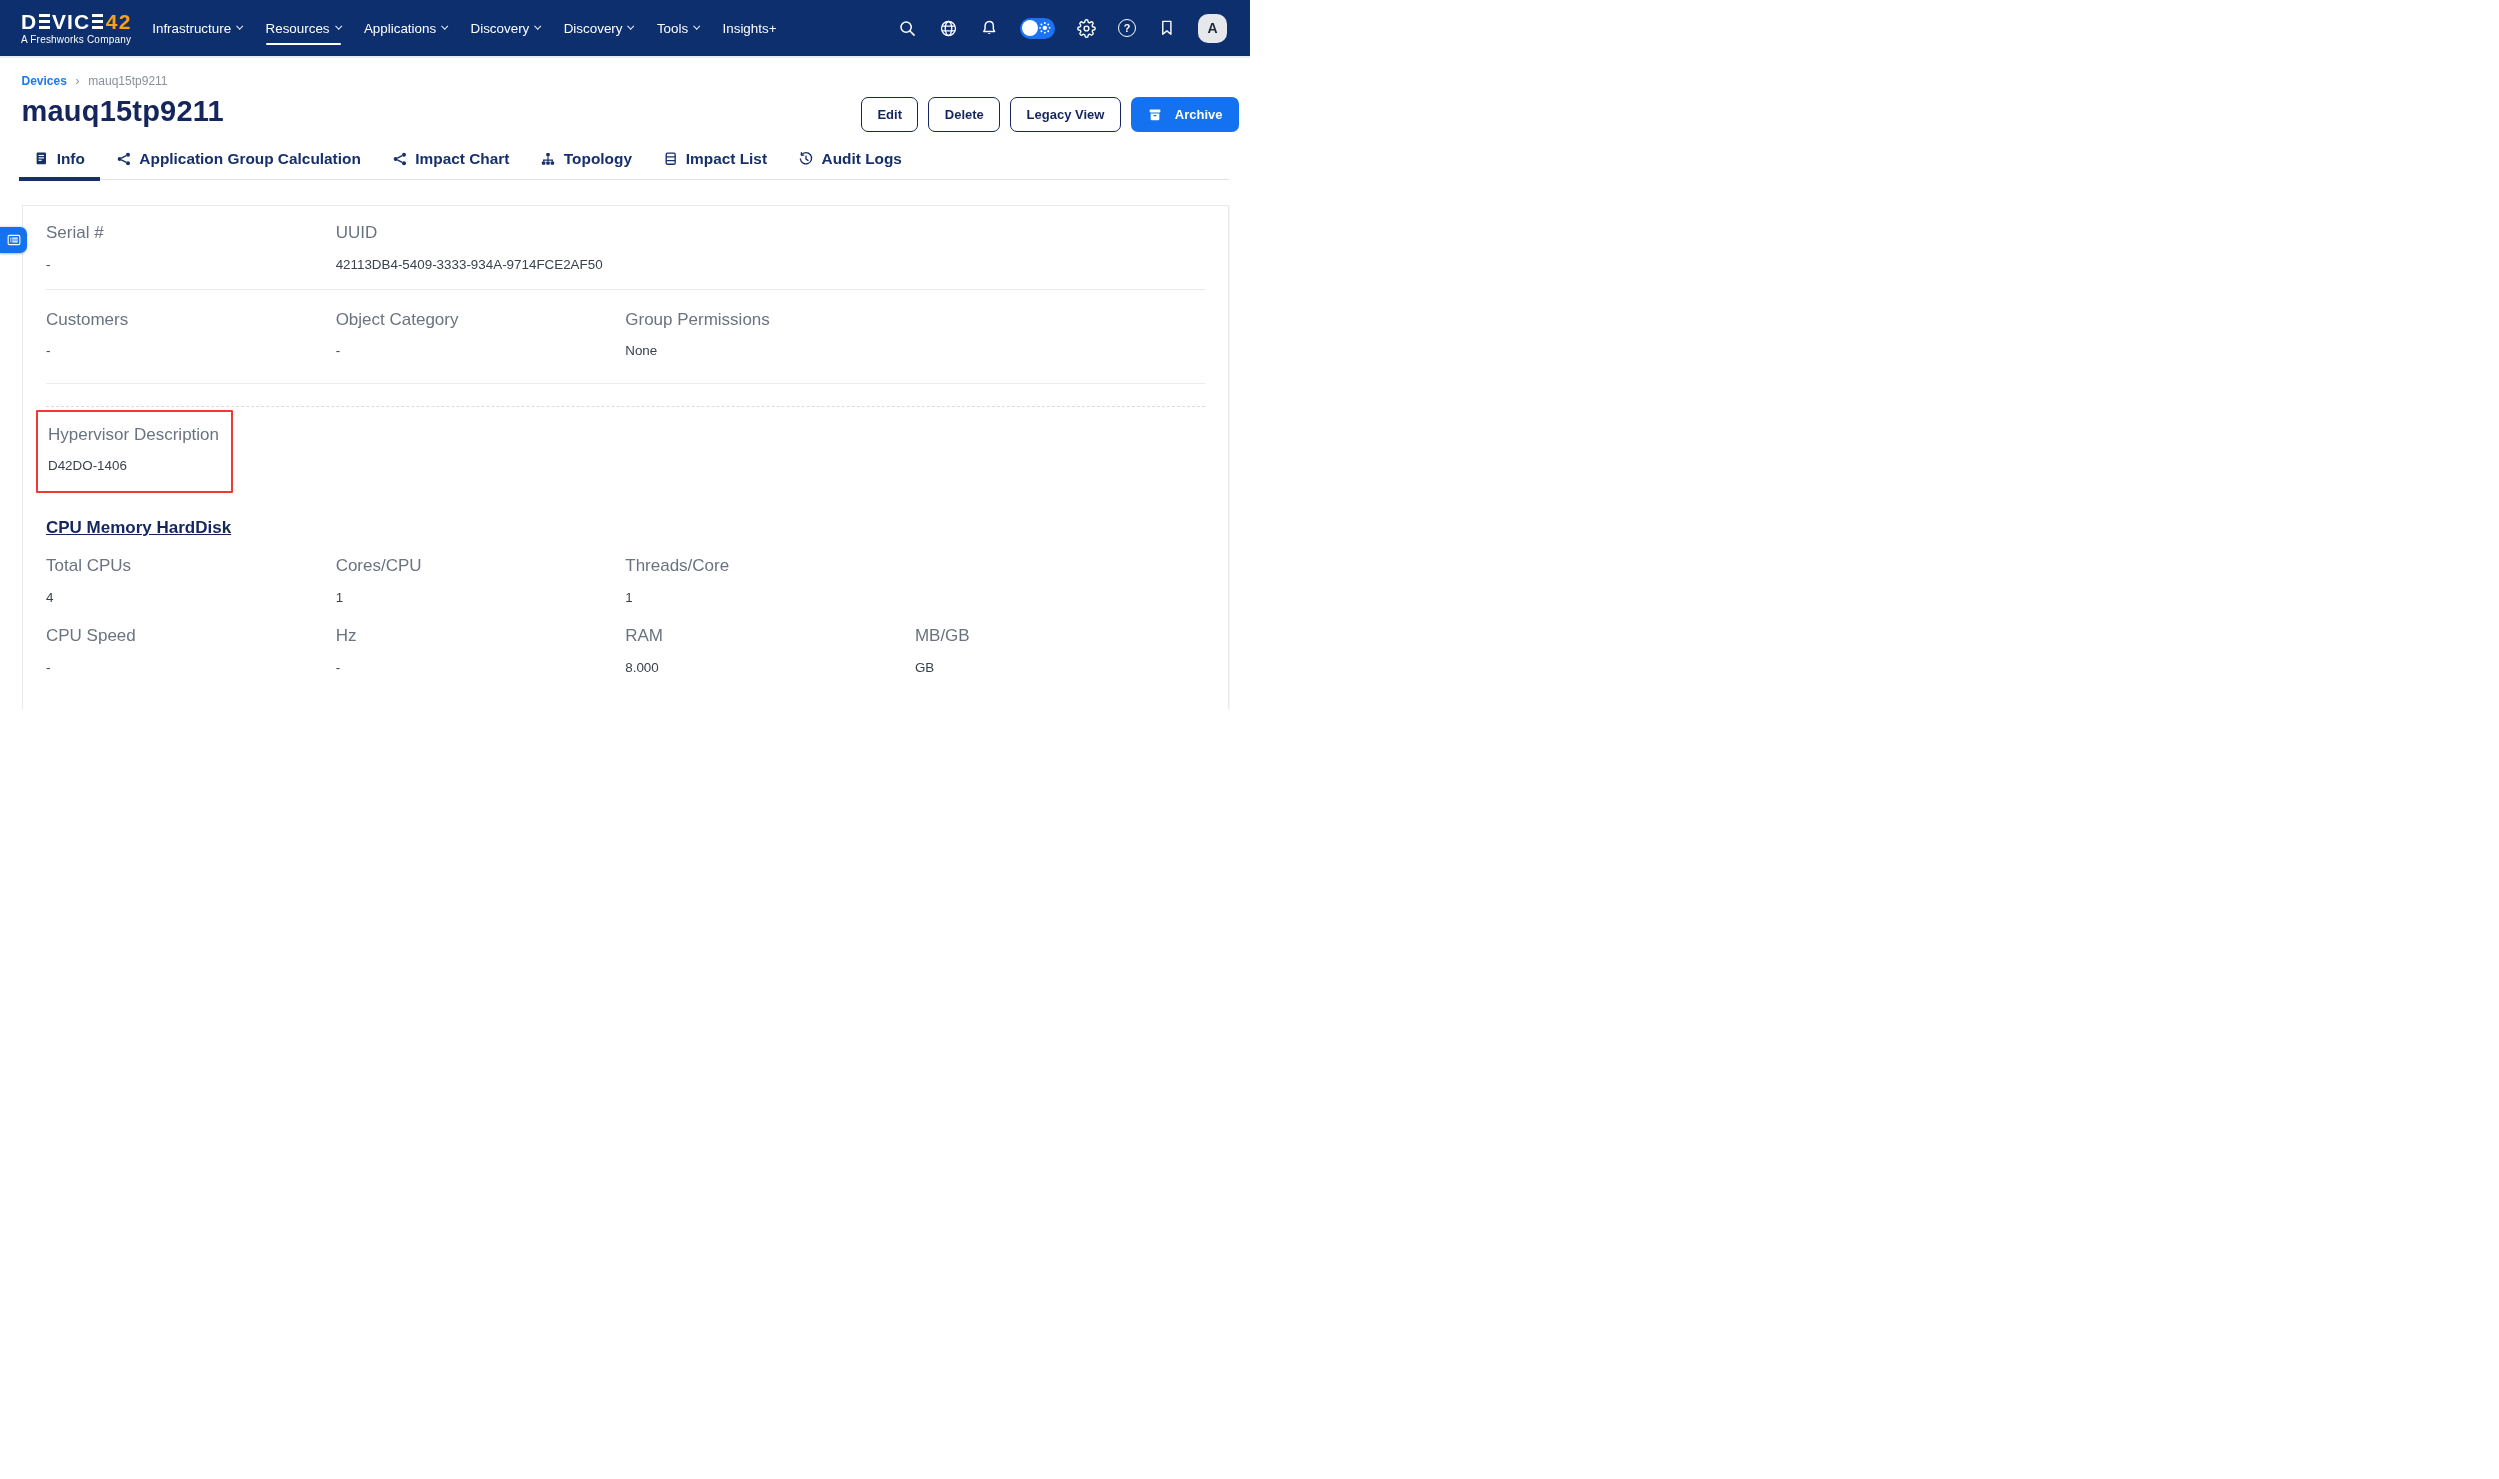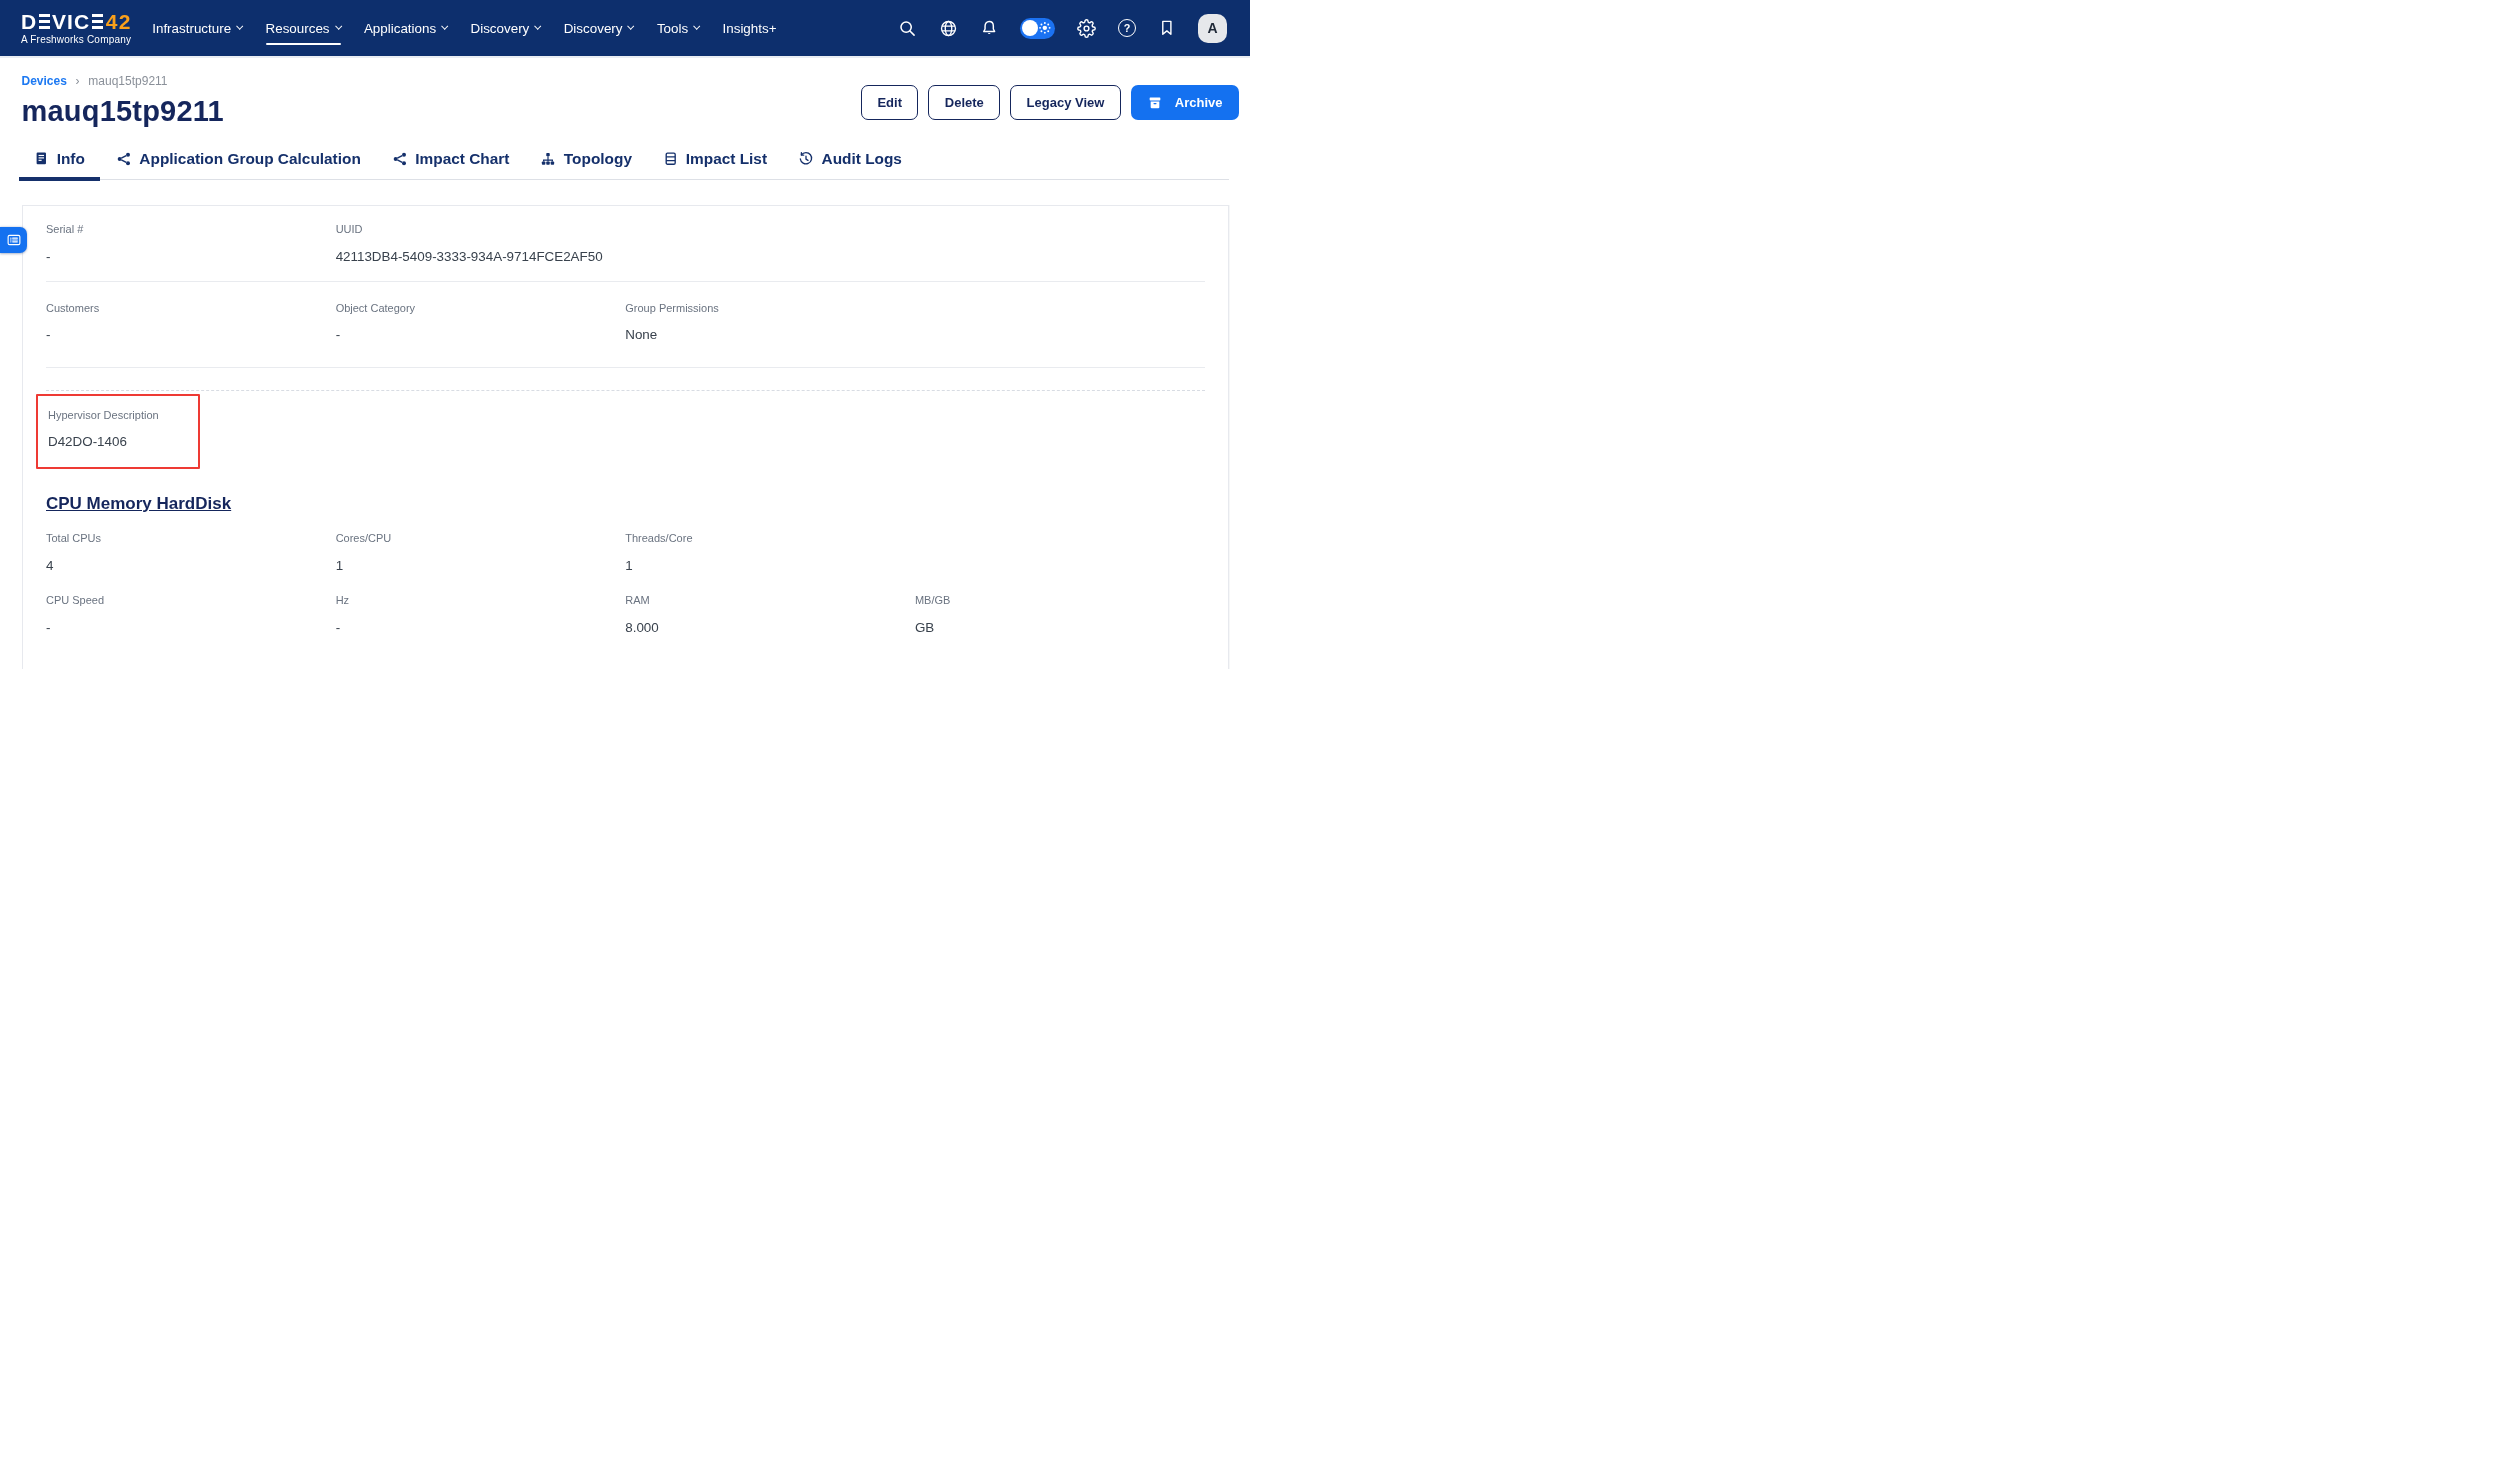--- a/index.html
+++ b/index.html
@@ -37,21 +37,21 @@
   .avatar { width:29px; height:29px; border-radius:10px; background:#E6E8EB; color:#1F2937;
             display:flex; align-items:center; justify-content:center; font-size:14px; font-weight:700; cursor:pointer; }
 
   
   .breadcrumb { margin:16px 0 0 21.5px; font-size:12px; }
   .breadcrumb a { color:#1D79F2; text-decoration:none; font-weight:700; cursor:pointer; }
   .crumb-sep { color:#8A9099; margin:0 5.4px; }
   .crumb-current { color:#8A9099; }
   h1.page-title { margin:7px 0 0 21.5px; font-size:29px; font-weight:700; color:#15265C; letter-spacing:0.2px; }
 
-  .actions { position:absolute; top:85px; right:11.5px; display:flex; gap:10px; }
+  .actions { position:absolute; top:97px; right:11.5px; display:flex; gap:10px; }
   .btn { height:35px; border-radius:7px; font-size:13px; font-weight:700; cursor:pointer;
          font-family:inherit; }
   .btn-outline { background:#fff; color:#15265C; border:1.2px solid #15265C; padding:0 15.4px; }
   .btn-primary { background:#1471F0; color:#fff; border:none; padding:0 16px;
                  display:flex; align-items:center; gap:12px; }
 
   
   .tabs { display:flex; margin:20px 21px 0 19px; border-bottom:1.5px solid #DDE0E6; }
   .tab { display:flex; align-items:center; gap:7.7px; padding:1.5px 15.4px 11.5px; font-size:15.4px;
          font-weight:700; color:#15306B; position:relative; cursor:pointer; white-space:nowrap; }
@@ -63,21 +63,21 @@
                border-radius:0 7px 7px 0; display:flex; align-items:center; justify-content:center;
                box-shadow:0 0.8px 2.3px rgba(13,47,109,.35); cursor:pointer; }
 
   
   .card { margin:25px 21.5px 0 22px; border:0.8px solid #E7E9EE; border-bottom:none;
           background:#fff; padding-bottom:31px; box-shadow:0.8px 0 0 #F4F5F7; }
   .row { margin:0 23px; border-bottom:0.8px solid #E9EBEF; }
   .row-1 { padding:17px 0 14px; }
   .row-2 { padding:20px 0 21.5px; }
   .grid { display:grid; grid-template-columns:repeat(4,1fr); }
-  .field-label { font-size:11px; color:#6A7380; }
+  .field-label { font-size:17px; color:#6A7380; }
   .field-value { font-size:13.4px; color:#39424D; margin-top:11.5px; line-height:1.5; }
   .uuid { max-width:267px; word-break:break-all; }
 
   .dotted { margin:22px 23px 0; border-top:1.5px dashed #D8DCE3; }
   .hl-box { display:inline-block; margin:3.1px 0 0 13px; padding:13px 12.3px 14.6px 10px;
             border:2.3px solid #EE3A34; border-radius:1px; min-width:164px; }
 
   .section-title { margin:25px 23px 0; font-size:17px; font-weight:700; color:#15265C;text-decoration:underline; }
   .cpu-row { display:grid; grid-template-columns:repeat(4,1fr); margin:18.4px 23px 0; }
 </style>

